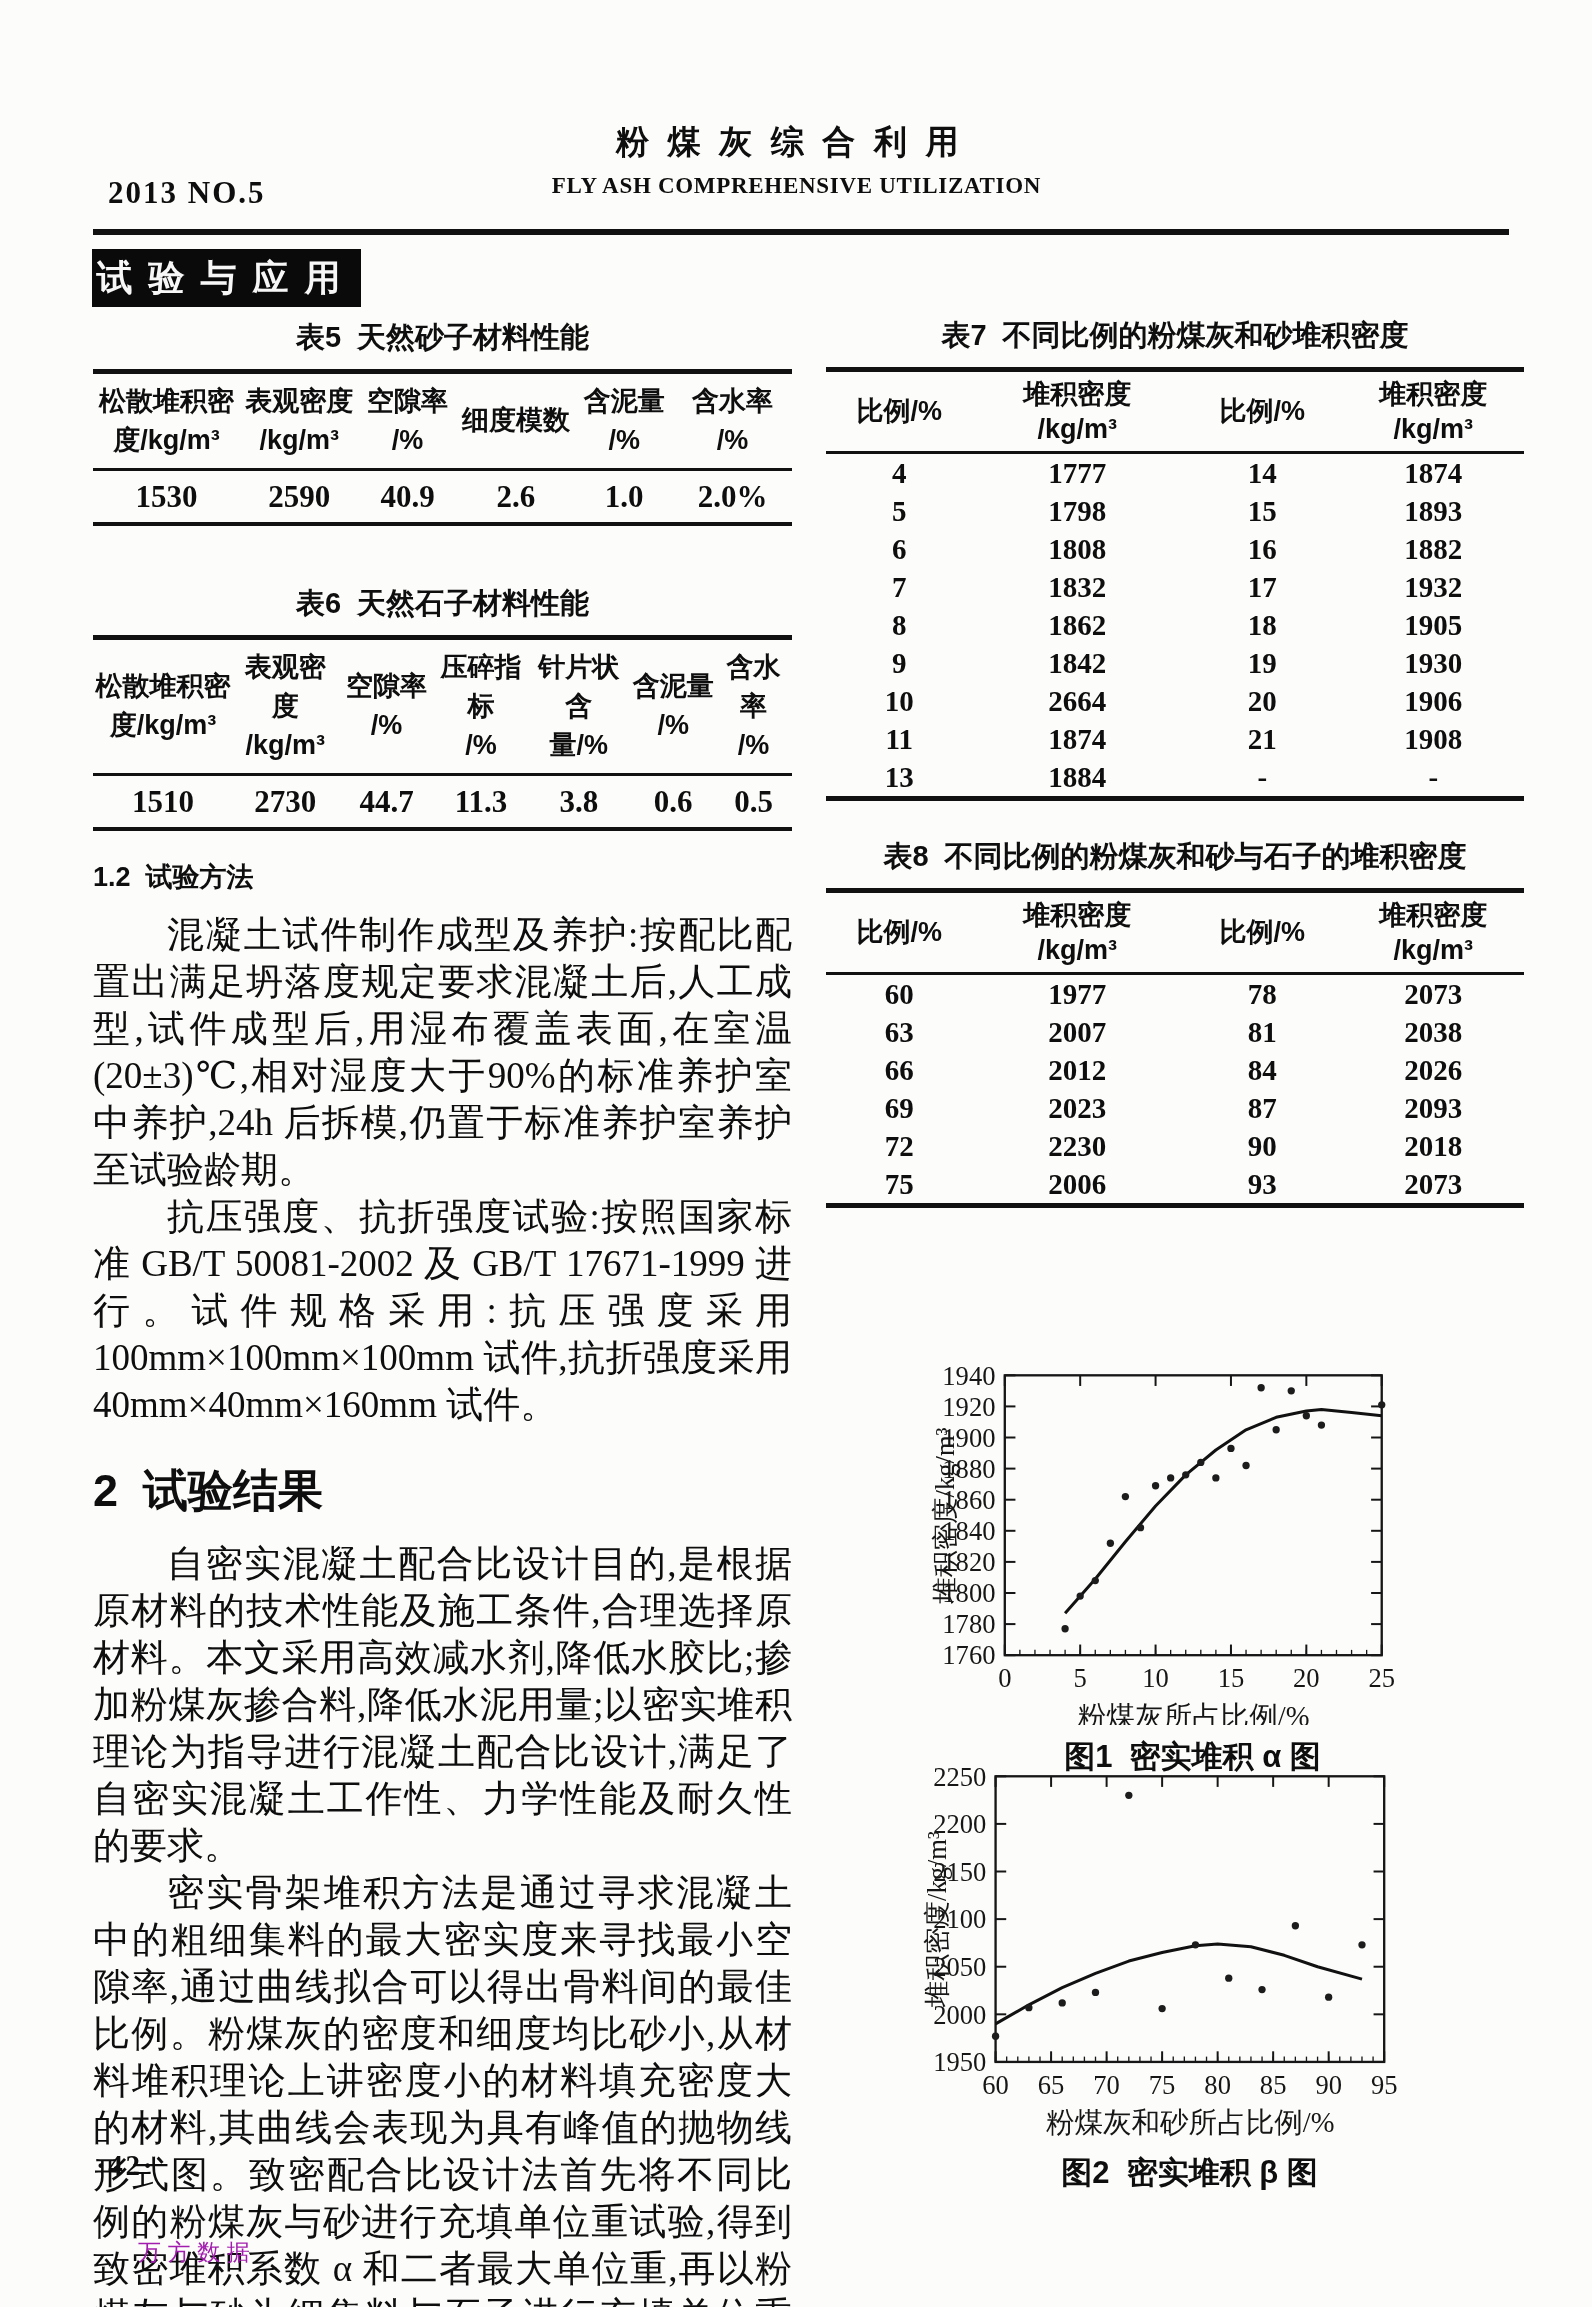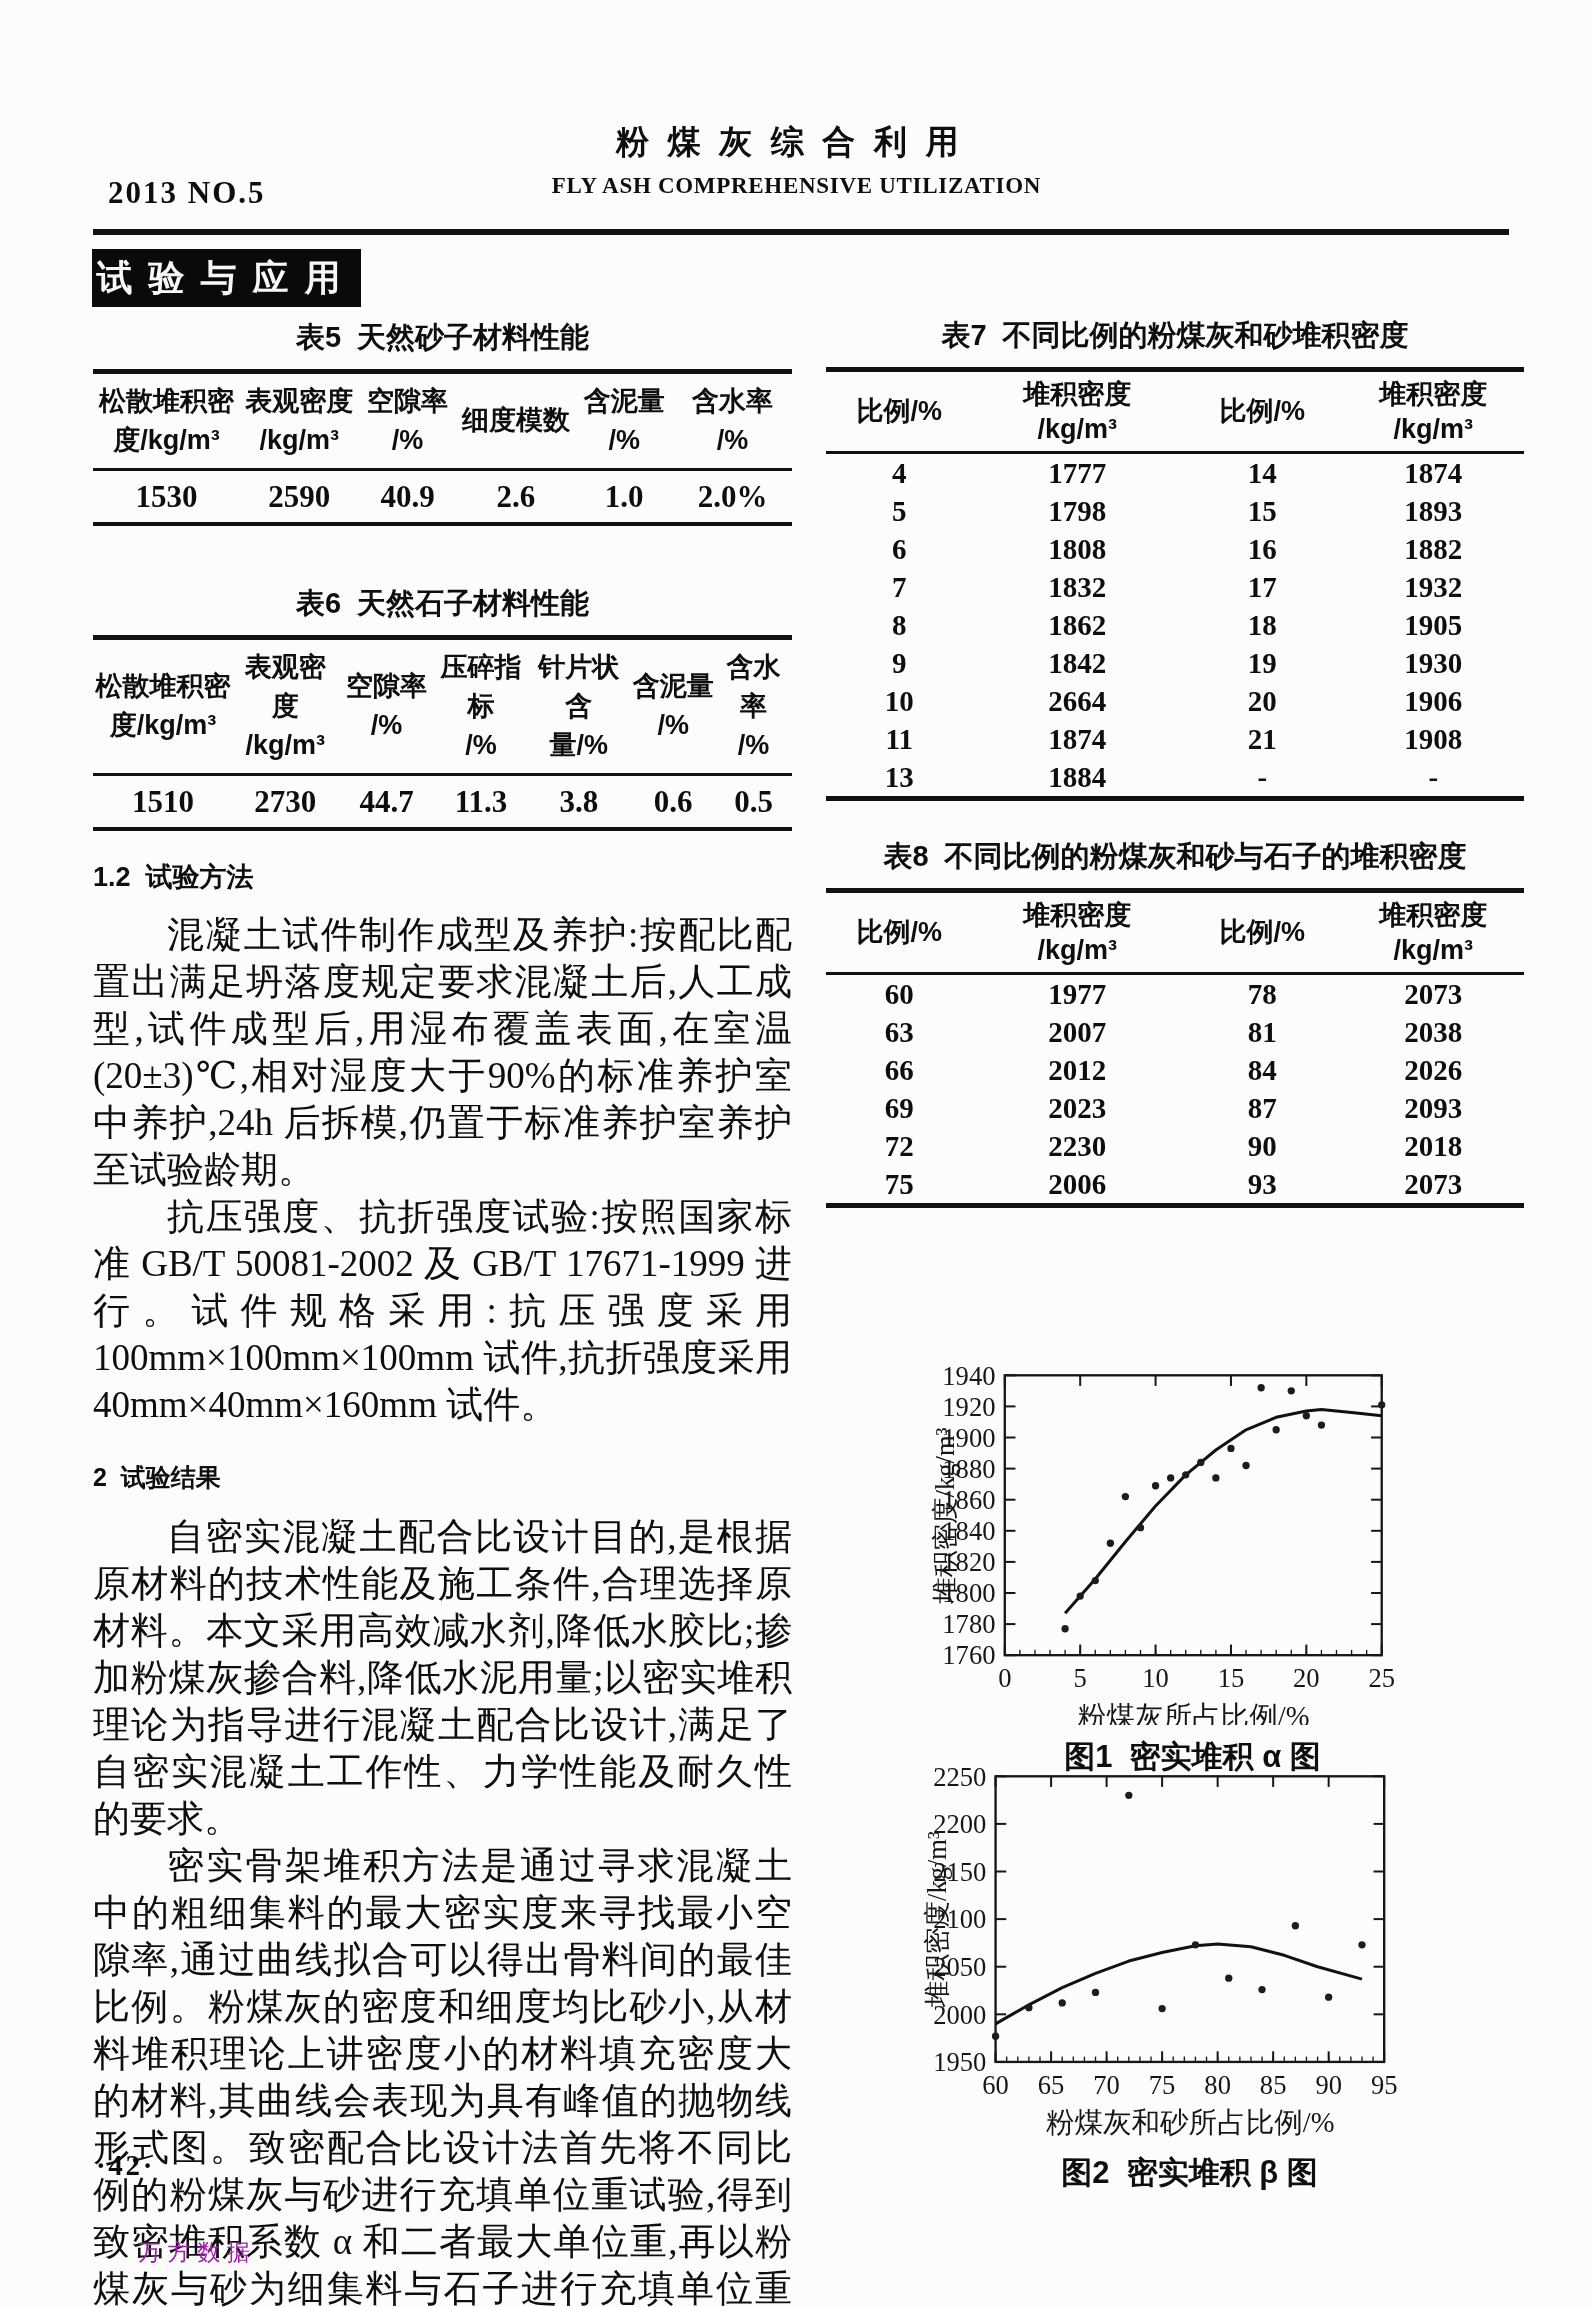--- a/index.html
+++ b/index.html
@@ -32,21 +32,21 @@
   table.data-table th{font-family:"Liberation Sans","DejaVu Sans",sans-serif;font-weight:bold;
      font-size:27px;vertical-align:middle;text-align:center;padding:8px 1.3px;line-height:39px;}
   table.data-table th span{display:block;}
   table.data-table td{font-size:31px;font-weight:600;text-align:center;padding:7.3px 1.3px;line-height:37px;}
   table.t78 th{line-height:35px;padding:4.7px 0;}
   table.t78 td{font-size:29px;padding:2px 0;line-height:34px;}
 
   .h-sub{font-family:"Liberation Sans","DejaVu Sans",sans-serif;font-weight:bold;
          font-size:27px;margin:28px 0 16px;white-space:pre;}
   .h-main{font-family:"Liberation Sans","DejaVu Sans",sans-serif;font-weight:bold;
-          font-size:25px;margin:33px 0 18.6px;white-space:pre;}
+          font-size:45px;margin:33px 0 18.6px;white-space:pre;}
   p.body{font-size:37px;line-height:47px;text-align:justify;margin:0;text-indent:2em;}
   .col-right p.body{font-size:37px;line-height:53px;text-indent:0;}
   .gap-t6{margin-top:58px;}
 
   
   .chart{position:absolute;}
   .chart1{left:818px;top:1366px;width:585px;height:359px;}
   .chart2{left:818px;top:1765px;width:585px;height:372px;}
   .chart svg text{font-family:"Liberation Serif","DejaVu Serif",serif;}
   .fig-caption{position:absolute;text-align:center;

